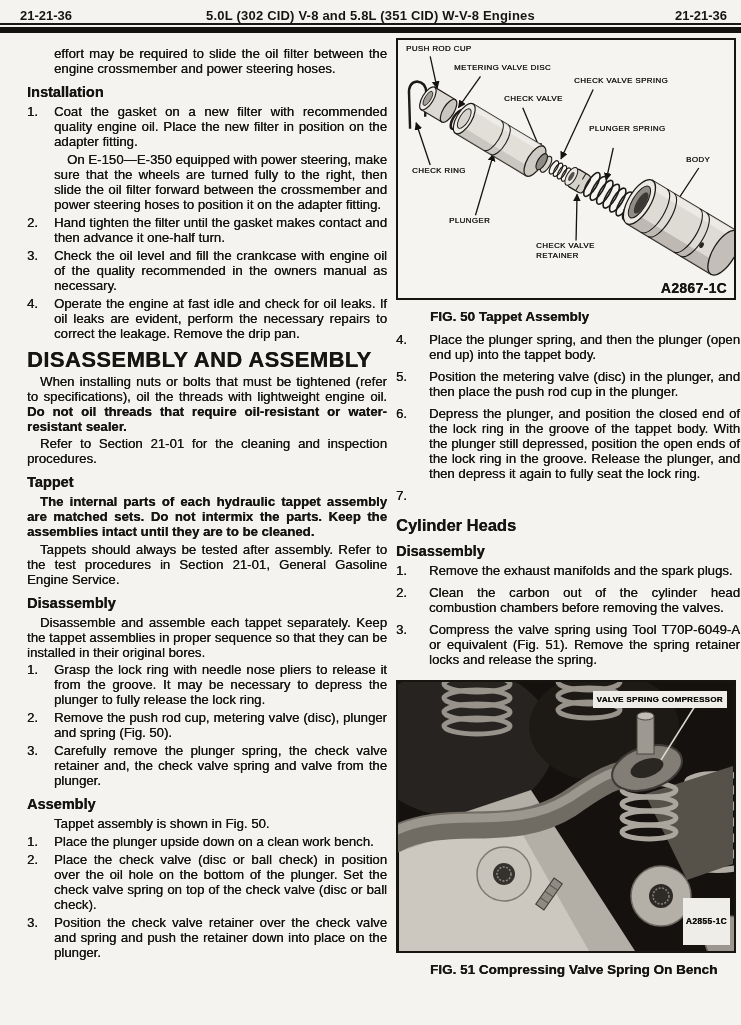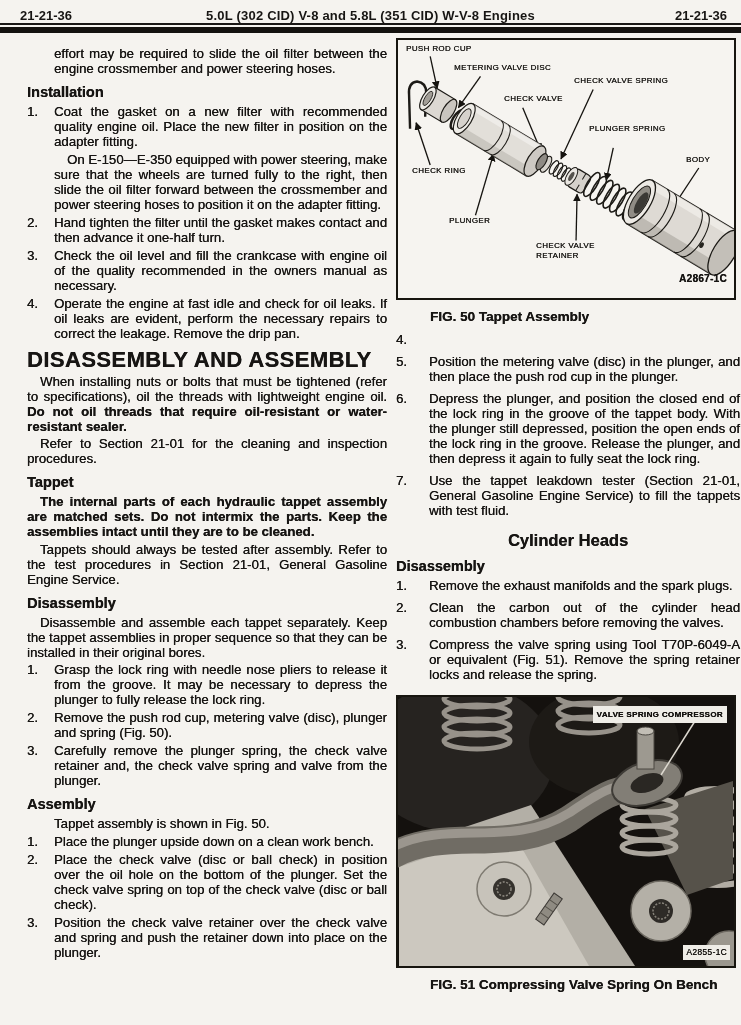--- a/index.html
+++ b/index.html
@@ -20,41 +20,41 @@
   #colR{left:394px;top:38px;width:346px;}
   p{margin:0 0 2.5px 0;}
   .para{text-indent:13px;}
   .cont{margin-left:27px;text-indent:0;}
   .note{margin-left:27px;text-indent:13px;}
   .bold{font-weight:bold;}
   .h3{font-weight:bold;font-size:14.5px;line-height:17px;margin:8px 0 3px 0;text-align:left;
       text-shadow:0.3px 0 0 currentColor;}
   .h2{font-weight:bold;font-size:22px;line-height:19px;letter-spacing:0.4px;margin:9px 0 5px 0;
       text-align:left;text-shadow:0.3px 0 0 currentColor;}
-  .h2b{font-weight:bold;font-size:16.5px;line-height:20px;margin:12px 0 3px 2px;text-align:center;}
+  .h2b{font-weight:bold;font-size:16.5px;line-height:20px;margin:12px 0 3px 2px;text-align:left;}
   .li{display:flex;margin:0 0 3px 0;}
   .li .num{flex:0 0 27px;}
   .li .txt{flex:1;}
   .liR{display:flex;margin:0 0 7px 0;}
   .liR .num{flex:0 0 33px;padding-left:2px;}
   .liR .txt{flex:1;}
   .caption{font-weight:bold;font-size:13.5px;margin:9px 0 8px 4px;text-align:left;
            text-shadow:0.3px 0 0 currentColor;padding-left:32px;}
   
   .figure{position:relative;border:2px solid #17150f;background:#f6f4f0;margin-left:2px;box-sizing:border-box;}
   #fig50{width:340px;height:262px;}
   #fig51{width:340px;height:273px;margin-top:13px;background:#14110e;}
   .dlabel{position:absolute;font-size:8px;letter-spacing:0.35px;color:#1c1a17;white-space:nowrap;
           line-height:9.5px;text-align:left;text-shadow:0.2px 0 0 currentColor;}
   .dlabel.wrap{white-space:normal;width:88px;}
-  .dcode{position:absolute;right:7px;bottom:12px;font-size:10px;font-weight:bold;letter-spacing:0.3px;}
+  .dcode{position:absolute;right:7px;bottom:2px;font-size:14px;font-weight:bold;letter-spacing:0.3px;}
   .plabel{position:absolute;top:9px;right:7px;background:#efede7;color:#14120f;font-size:8px;
           letter-spacing:0.35px;padding:1px 4px 1px 4px;font-weight:bold;}
   .pcode{position:absolute;right:4px;bottom:6px;background:#efede7;color:#14120f;font-size:8.5px;
-         font-weight:normal;padding:0 3px;letter-spacing:0.3px;}
+         font-weight:bold;padding:16px 3px;letter-spacing:0.3px;}
   svg{display:block;}
 </style>
 </head>
 <body>
 
 <div class="page">
 
   <div class="hdr">
     <span class="hl">21-21-36</span>
     <span class="hc">5.0L (302 CID) V-8 and 5.8L (351 CID) W-V-8 Engines</span>
@@ -224,32 +224,32 @@
       <div class="dlabel" style="left:288px;top:115px">BODY</div>
       <div class="dlabel" style="left:14px;top:126px">CHECK RING</div>
       <div class="dlabel" style="left:51px;top:176px">PLUNGER</div>
       <div class="dlabel wrap" style="left:138px;top:201px">CHECK VALVE RETAINER</div>
       <div class="dcode">A2867-1C</div>
     </div>
     <p class="caption">FIG. 50  Tappet Assembly</p>
 
     <div class="liR">
       <span class="num">4.</span>
+      <span class="txt">Place the plunger spring, and then the plunger (open end up) into the tappet body.</span>
     </div>
     <div class="liR">
       <span class="num">5.</span>
       <span class="txt">Position the metering valve (disc) in the plunger, and then place the push rod cup in the plunger.</span>
     </div>
     <div class="liR">
       <span class="num">6.</span>
       <span class="txt">Depress the plunger, and position the closed end of the lock ring in the groove of the tappet body. With the plunger still depressed, position the open ends of the lock ring in the groove. Release the plunger, and then depress it again to fully seat the lock ring.</span>
     </div>
     <div class="liR">
       <span class="num">7.</span>
-      <span class="txt">Use the tappet leakdown tester (Section 21-01, General Gasoline Engine Service) to fill the tappets with test fluid.</span>
     </div>
 
     <div class="h2b">Cylinder Heads</div>
     <div class="h3" style="margin-left:2px">Disassembly</div>
     <div class="liR">
       <span class="num">1.</span>
       <span class="txt">Remove the exhaust manifolds and the spark plugs.</span>
     </div>
     <div class="liR">
       <span class="num">2.</span>

